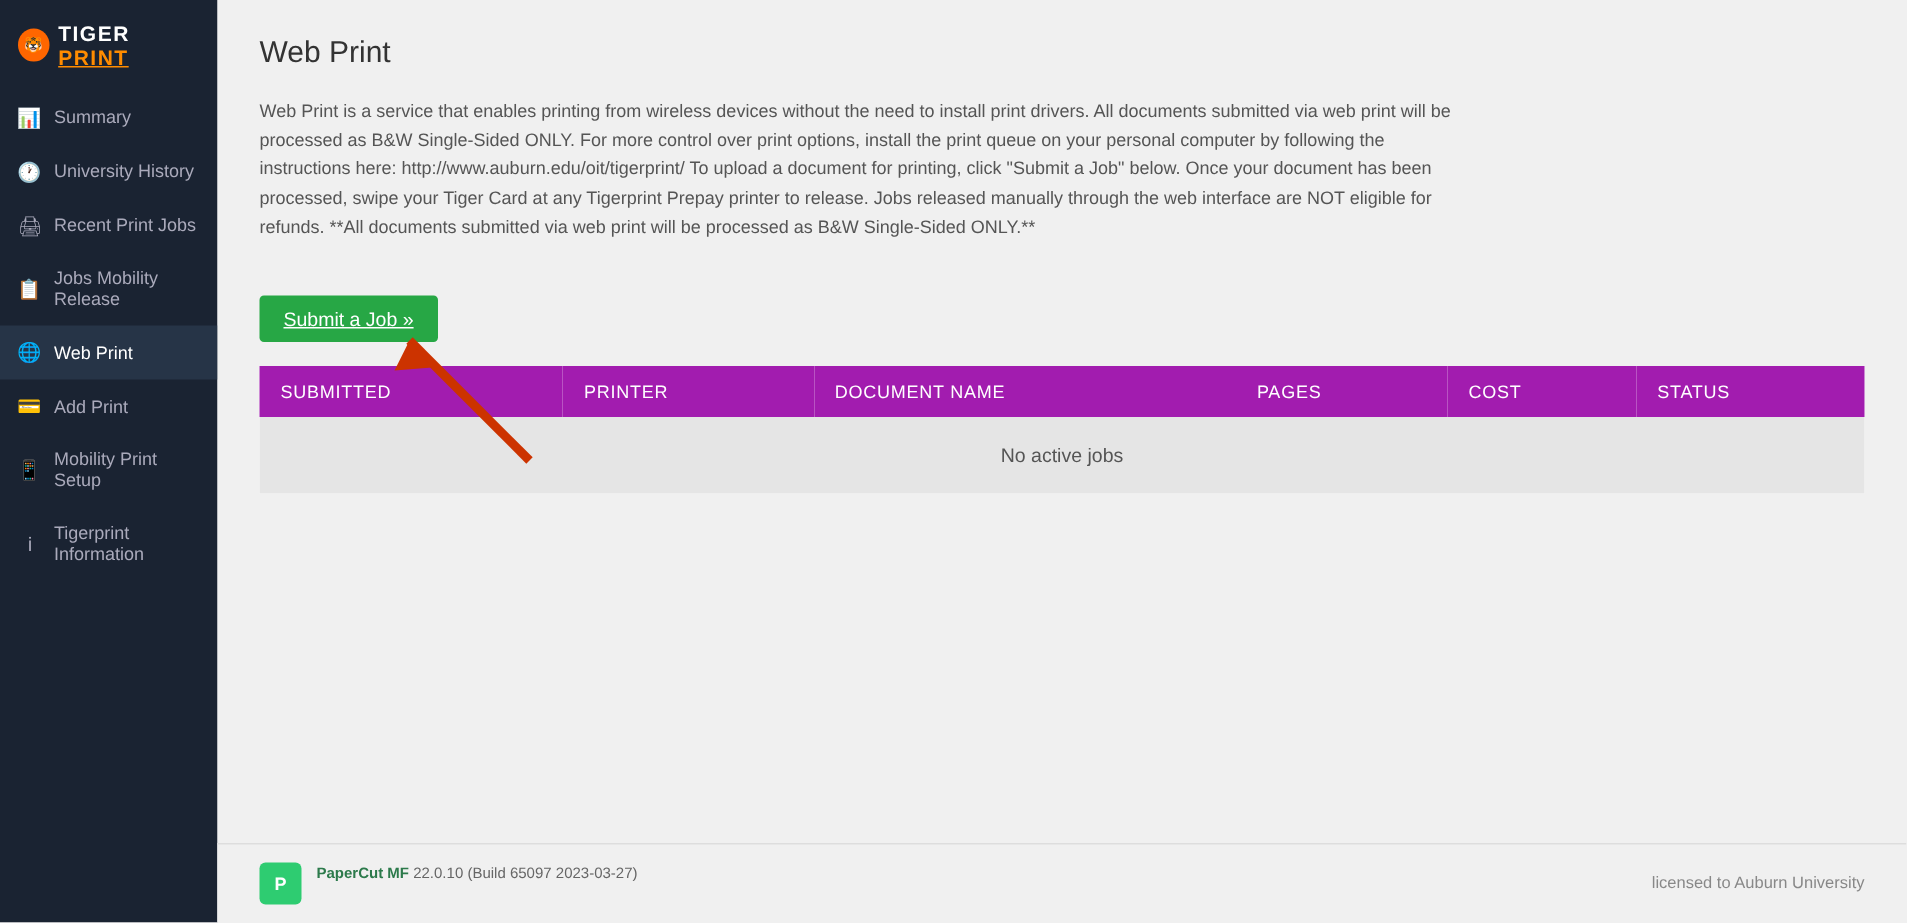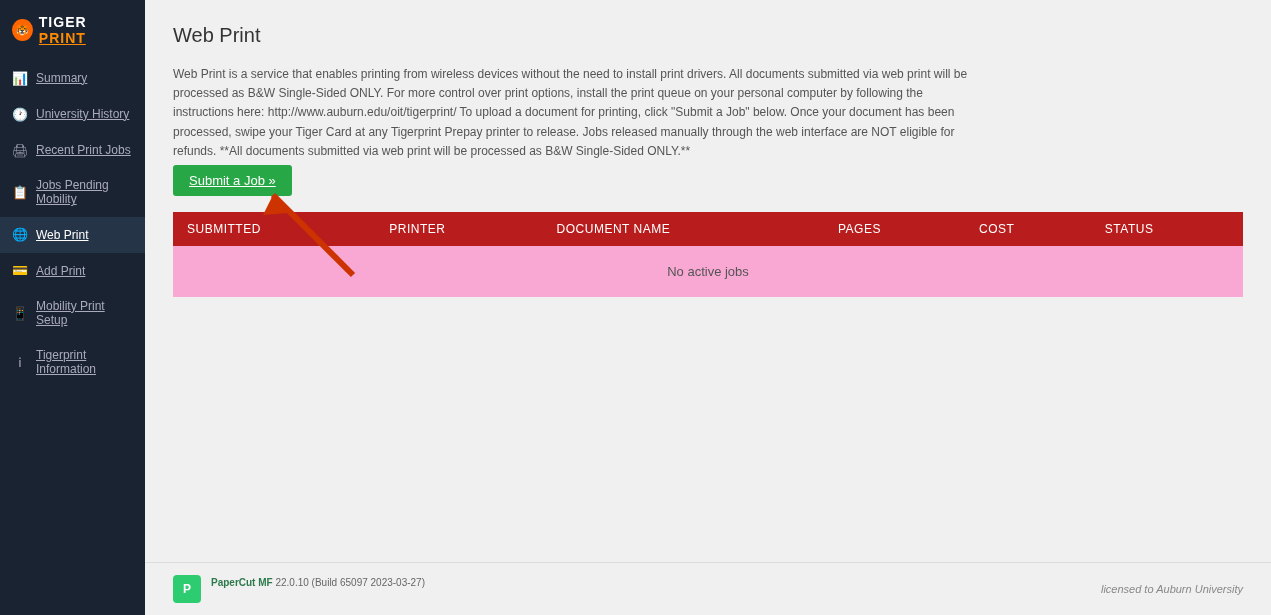--- a/index.html
+++ b/index.html
@@ -49,21 +49,21 @@
       color: #aab;
       text-decoration: none;
       transition: background 0.15s;
     }
     .nav-item.active { background: #263447; color: #ffffff; }
     .nav-icon {
       width: 16px; height: 16px;
       display: flex; align-items: center; justify-content: center;
       font-size: 13px; flex-shrink: 0;
     }
-    .nav-label { line-height: 1.2; text-decoration: underline; }
+    .nav-label { line-height: 1.2; }
 
     
     .main-content {
       flex: 1;
       background: #f0f0f0;
       display: flex;
       flex-direction: column;
     }
 
     .page-area {
@@ -75,21 +75,21 @@
       font-size: 20px;
       font-weight: normal;
       color: #333;
       margin-bottom: 18px;
     }
 
     .info-text {
       font-size: 12px;
       color: #555;
       line-height: 1.6;
-      margin-bottom: 4px;
+      margin-bottom: 36px;
       max-width: 800px;
     }
 
     .submit-btn {
       background: #27a745;
       color: white;
       border: none;
       padding: 8px 16px;
       font-size: 13px;
       cursor: pointer;
@@ -97,33 +97,33 @@
       margin-bottom: 16px;
       text-decoration: underline;
     }
 
     .jobs-table {
       width: 100%;
       border-collapse: collapse;
       background: white;
     }
     .jobs-table thead tr {
-      background: #b91c1c;
+      background: #a21caf;
       color: white;
     }
     .jobs-table thead th {
       padding: 10px 14px;
       font-size: 12px;
       font-weight: normal;
       text-align: left;
       letter-spacing: 0.5px;
       text-transform: uppercase;
     }
     .jobs-table tbody tr {
-      background: #f9a8d4;
+      background: #e5e5e5;
       padding-left: 40px;
     }
     .jobs-table tbody td {
       padding: 18px 14px;
       font-size: 13px;
       color: #555;
       text-align: center;
     }
     .no-jobs-row td {
       text-align: center;
@@ -160,21 +160,21 @@
     .footer-logo {
       width: 28px; height: 28px;
       background: #2ecc71;
       border-radius: 4px;
       display: flex; align-items: center; justify-content: center;
       color: white; font-size: 12px; font-weight: bold;
       flex-shrink: 0;
     }
     .footer-info { font-size: 10px; color: #666; line-height: 1.5; }
     .footer-info .product-name { color: #2c7a4b; font-weight: bold; }
-    .footer-right { font-size: 11px; color: #888; font-style: italic; }
+    .footer-right { font-size: 11px; color: #888; }
   </style>
 </head>
 <body>
 
 <div class="app-wrapper">
 
   <nav class="sidebar">
     <div class="sidebar-logo">
       <div class="logo-icon">🐯</div>
       <div class="logo-text">
@@ -191,21 +191,21 @@
         <div class="nav-item">
       <span class="nav-icon">🕐</span>
       <span class="nav-label">University History</span>
     </div>
         <div class="nav-item">
       <span class="nav-icon">🖨</span>
       <span class="nav-label">Recent Print Jobs</span>
     </div>
         <div class="nav-item">
       <span class="nav-icon">📋</span>
-      <span class="nav-label">Jobs Pending Mobility</span>
+      <span class="nav-label">Jobs Mobility Release</span>
     </div>
         <div class="nav-item active">
       <span class="nav-icon">🌐</span>
       <span class="nav-label">Web Print</span>
     </div>
         <div class="nav-item">
       <span class="nav-icon">💳</span>
       <span class="nav-label">Add Print</span>
     </div>
         <div class="nav-item">

